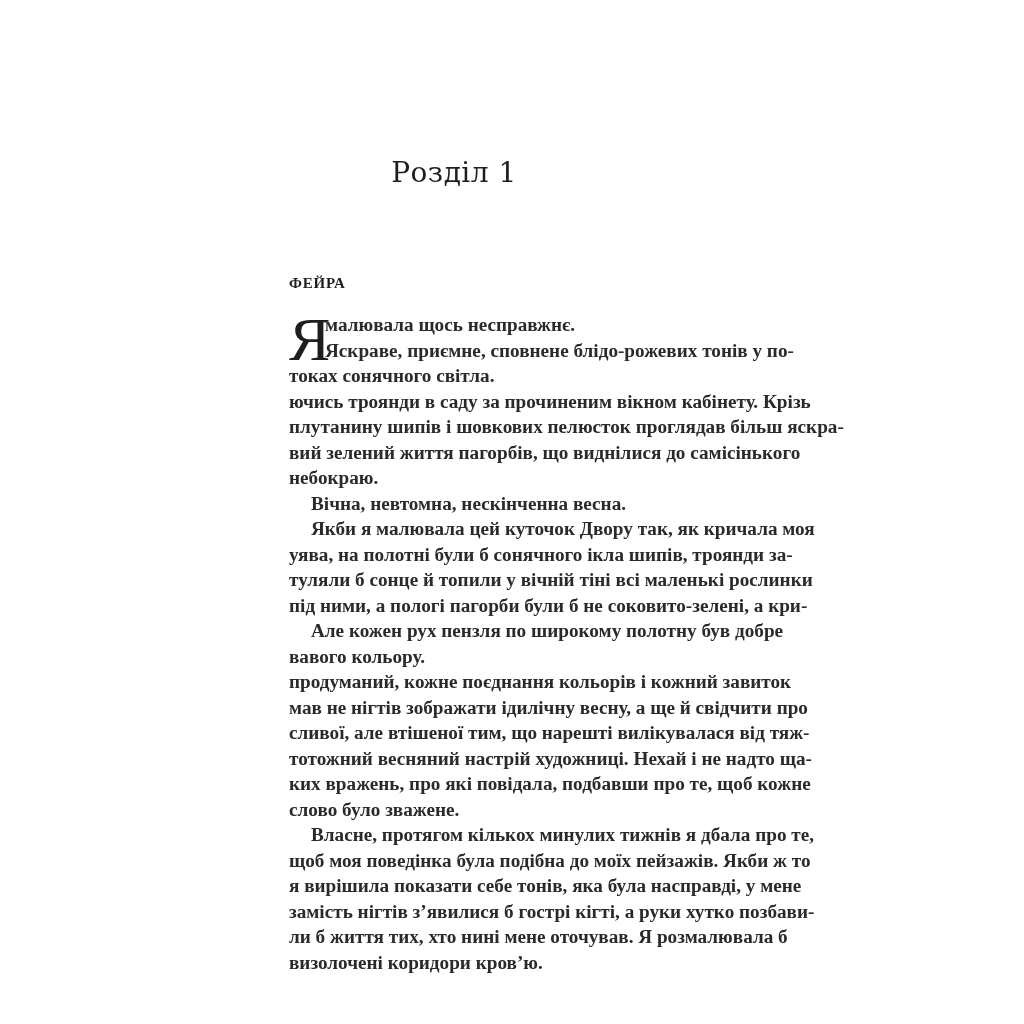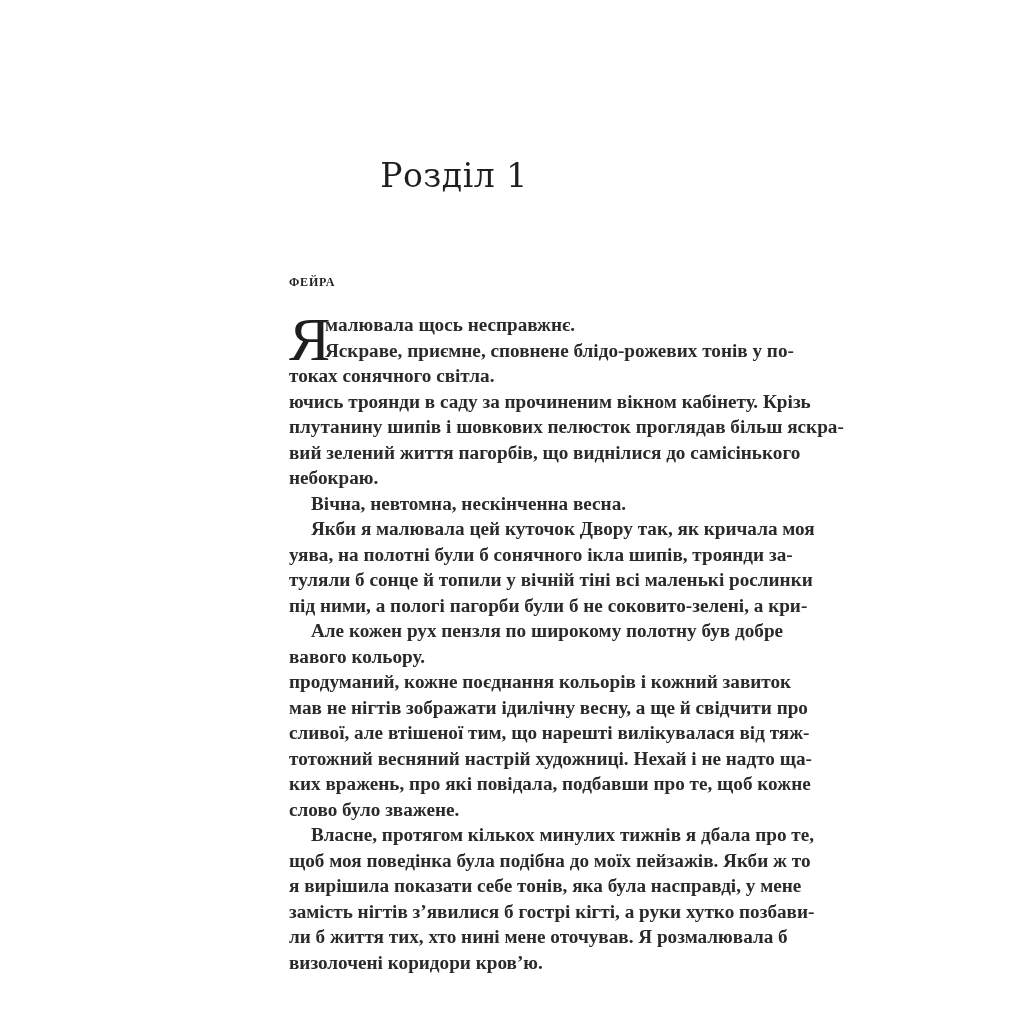--- a/index.html
+++ b/index.html
@@ -23,32 +23,32 @@
       height: 1024px;
       background: #ffffff;
     }
     .chapter-title {
       position: absolute;
       left: 0;
       width: 908px;
       top: 156px;
       text-align: center;
       font-family: "DejaVu Serif", "Liberation Serif", serif;
-      font-size: 33px;
+      font-size: 28px;
       font-weight: normal;
       letter-spacing: 0.5px;
       color: #1e1e1e;
       margin: 0;
     }
     .pov-name {
       position: absolute;
       left: 289px;
       top: 275px;
       font-family: "Liberation Serif", serif;
-      font-size: 12px;
+      font-size: 15px;
       font-weight: bold;
       letter-spacing: 0.8px;
       color: #1e1e1e;
       margin: 0;
     }
     .text-block {
       position: absolute;
       left: 289px;
       top: 312px;
       width: 446px;

